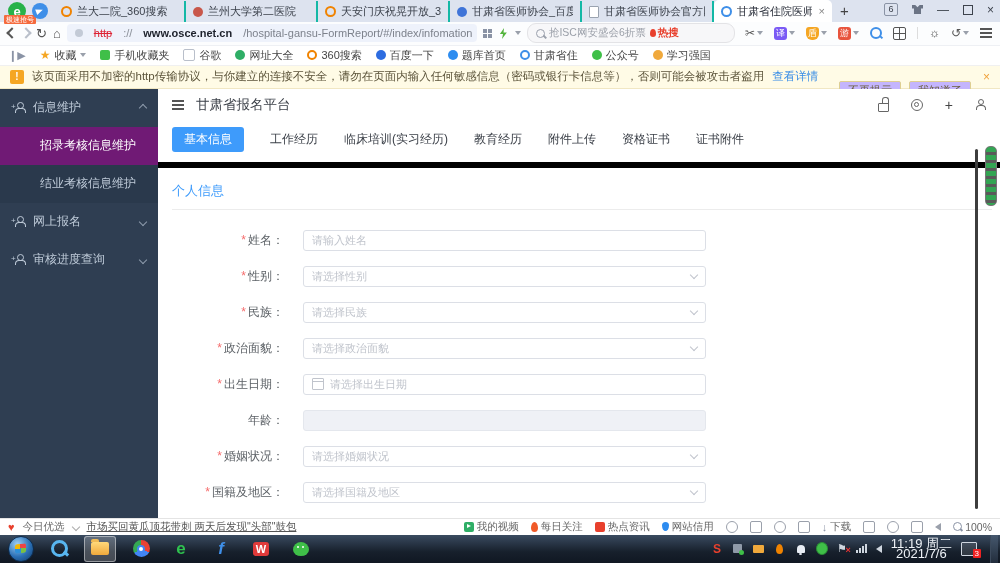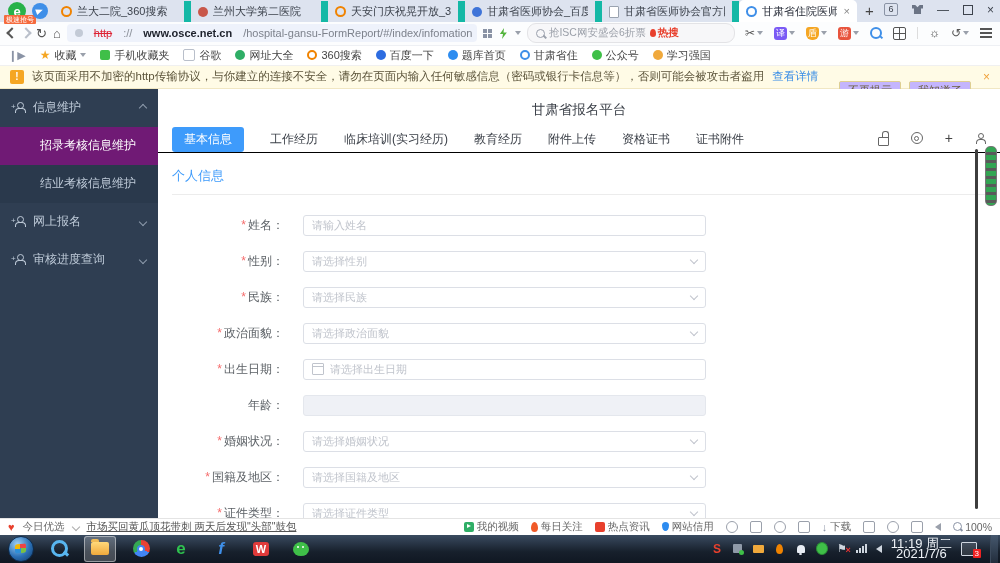--- a/index.html
+++ b/index.html
@@ -8,21 +8,21 @@
   
   .tabbar{height:23px;background:#dde3ef;display:flex;align-items:flex-end;font-size:11px;position:relative;}
   .blogo{width:18px;height:18px;border-radius:50%;background:#27b24a;color:#fff;font-weight:bold;
     font-size:13px;display:flex;align-items:center;justify-content:center;margin:0 4px 2px 8px;position:relative;}
   .blogo .promo{position:absolute;top:13px;left:-4px;background:#f56a3d;color:#fff;font-size:7px;
     line-height:9px;padding:0 2px;border-radius:1px;white-space:nowrap;font-weight:normal;}
   .navball{width:16px;height:16px;border-radius:50%;background:#3f8fe8;margin:0 6px 3px 2px;position:relative;}
   .navball::after{content:"";position:absolute;left:4px;top:5px;width:0;height:0;
     border-left:7px solid #fff;border-top:3px solid transparent;border-bottom:3px solid transparent;transform:rotate(-20deg);}
   .tab{display:flex;align-items:center;gap:5px;height:21px;width:116px;padding:0 7px;color:#3c424c;
-    border-right:7px solid #14b8a6;overflow:hidden;white-space:nowrap;}
+    border-right:2px solid #14b8a6;overflow:hidden;white-space:nowrap;}
   .tab .lbl{overflow:hidden;flex:1;}
   .tab.active{background:#fff;border-radius:5px 5px 0 0;border-right:none;width:104px;height:22px;color:#1f2430;}
   .tab .tclose{color:#888;font-size:11px;margin-left:2px;}
   .fav{width:10px;height:10px;border-radius:50%;flex:none;}
   .fav.ring{background:transparent;border:2px solid #f08300;width:7px;height:7px;}
   .fav.red{background:#c8574a;}
   .fav.blue{background:#3f74d8;}
   .fav.page{border:1px solid #9aa3b0;border-radius:1px;background:#fff;width:8px;height:10px;}
   .fav.at{border:2px solid #3f8fe8;width:7px;height:7px;background:#fff;}
   .newtab{font-size:15px;color:#444;margin:0 8px 3px 8px;}
@@ -89,32 +89,32 @@
   .ssub{display:flex;align-items:center;height:38px;padding:0 0 0 40px;background:#2a394c;}
   .ssub.active{background:#701a75;color:#fff;}
   .uico{position:relative;width:14px;height:11px;flex:none;}
   .uico::before{content:"";position:absolute;right:2px;top:0;width:5px;height:5px;border-radius:50%;border:1px solid currentColor;}
   .uico::after{content:"";position:absolute;right:0;bottom:0;width:9px;height:4px;border:1px solid currentColor;border-bottom:none;border-radius:4px 4px 0 0;}
   .uico .plus{position:absolute;left:-1px;top:1px;font-size:8px;line-height:8px;}
   .schev{width:5px;height:5px;border-right:1px solid #8e9bac;border-bottom:1px solid #8e9bac;}
   .schev.up{transform:rotate(-135deg);}
   .schev.down{transform:rotate(45deg);}
   .content{flex:1;position:relative;overflow:hidden;}
-  .chead{height:32px;display:flex;align-items:center;padding:0 14px;gap:12px;flex-direction:column;}
+  .chead{height:32px;display:flex;align-items:center;padding:0 14px;gap:12px;}
   .ctitle{font-size:13.5px;color:#3a3f47;}
   .cicons{margin-left:auto;display:flex;align-items:center;gap:22px;color:#666;}
   .ico-lock{width:9px;height:7px;border:1px solid #666;border-radius:1px;position:relative;margin-top:6px;}
   .ico-lock::before{content:"";position:absolute;width:5px;height:6px;border:1px solid #666;border-bottom:none;border-radius:3px 3px 0 0;top:-7px;left:3px;}
   .ico-gear{width:10px;height:10px;border:1px solid #666;border-radius:50%;position:relative;}
   .ico-gear::after{content:"";position:absolute;inset:2.5px;border:1px solid #666;border-radius:50%;}
   .ico-full{font-size:14px;line-height:12px;color:#444;}
   .ico-user2{position:relative;width:11px;height:11px;}
   .ico-user2::before{content:"";position:absolute;left:3px;top:0;width:4px;height:4px;border:1px solid #666;border-radius:50%;}
   .ico-user2::after{content:"";position:absolute;left:1px;bottom:0;width:8px;height:4px;border:1px solid #666;border-bottom:none;border-radius:4px 4px 0 0;}
-  .ctabs{display:flex;align-items:center;gap:26px;padding:6px 14px 0;font-size:12px;color:#3a3f47;border-bottom:1px solid #000000;}
+  .ctabs{display:flex;align-items:center;gap:26px;padding:6px 14px 10px;font-size:12px;color:#3a3f47;border-bottom:6px solid #000000;}
   .ctab.active{background:#3e9bfb;color:#fff;border-radius:3px;padding:4px 12px;}
   .csection{padding:0 14px;}
   .sectitle{color:#3e9bfb;font-size:13px;margin:14px 0 9px;}
   .secline{height:1px;background:#ececec;margin-bottom:20px;width:820px;}
   .frow{display:flex;align-items:center;margin-bottom:15px;height:21px;}
   .flabel{width:112px;text-align:right;font-size:12px;color:#5c6166;margin-right:19px;white-space:nowrap;}
   .req{color:#f56c6c;margin-right:2px;}
   .fctrl{width:385px;height:19px;border:1px solid #dcdfe6;border-radius:3px;display:flex;align-items:center;
     padding:0 8px;font-size:11px;color:#c0c4cc;position:relative;background:#fff;}
   .fctrl .dchev{position:absolute;right:8px;width:5px;height:5px;border-right:1px solid #c0c4cc;border-bottom:1px solid #c0c4cc;transform:rotate(45deg);margin-top:-2px;}

